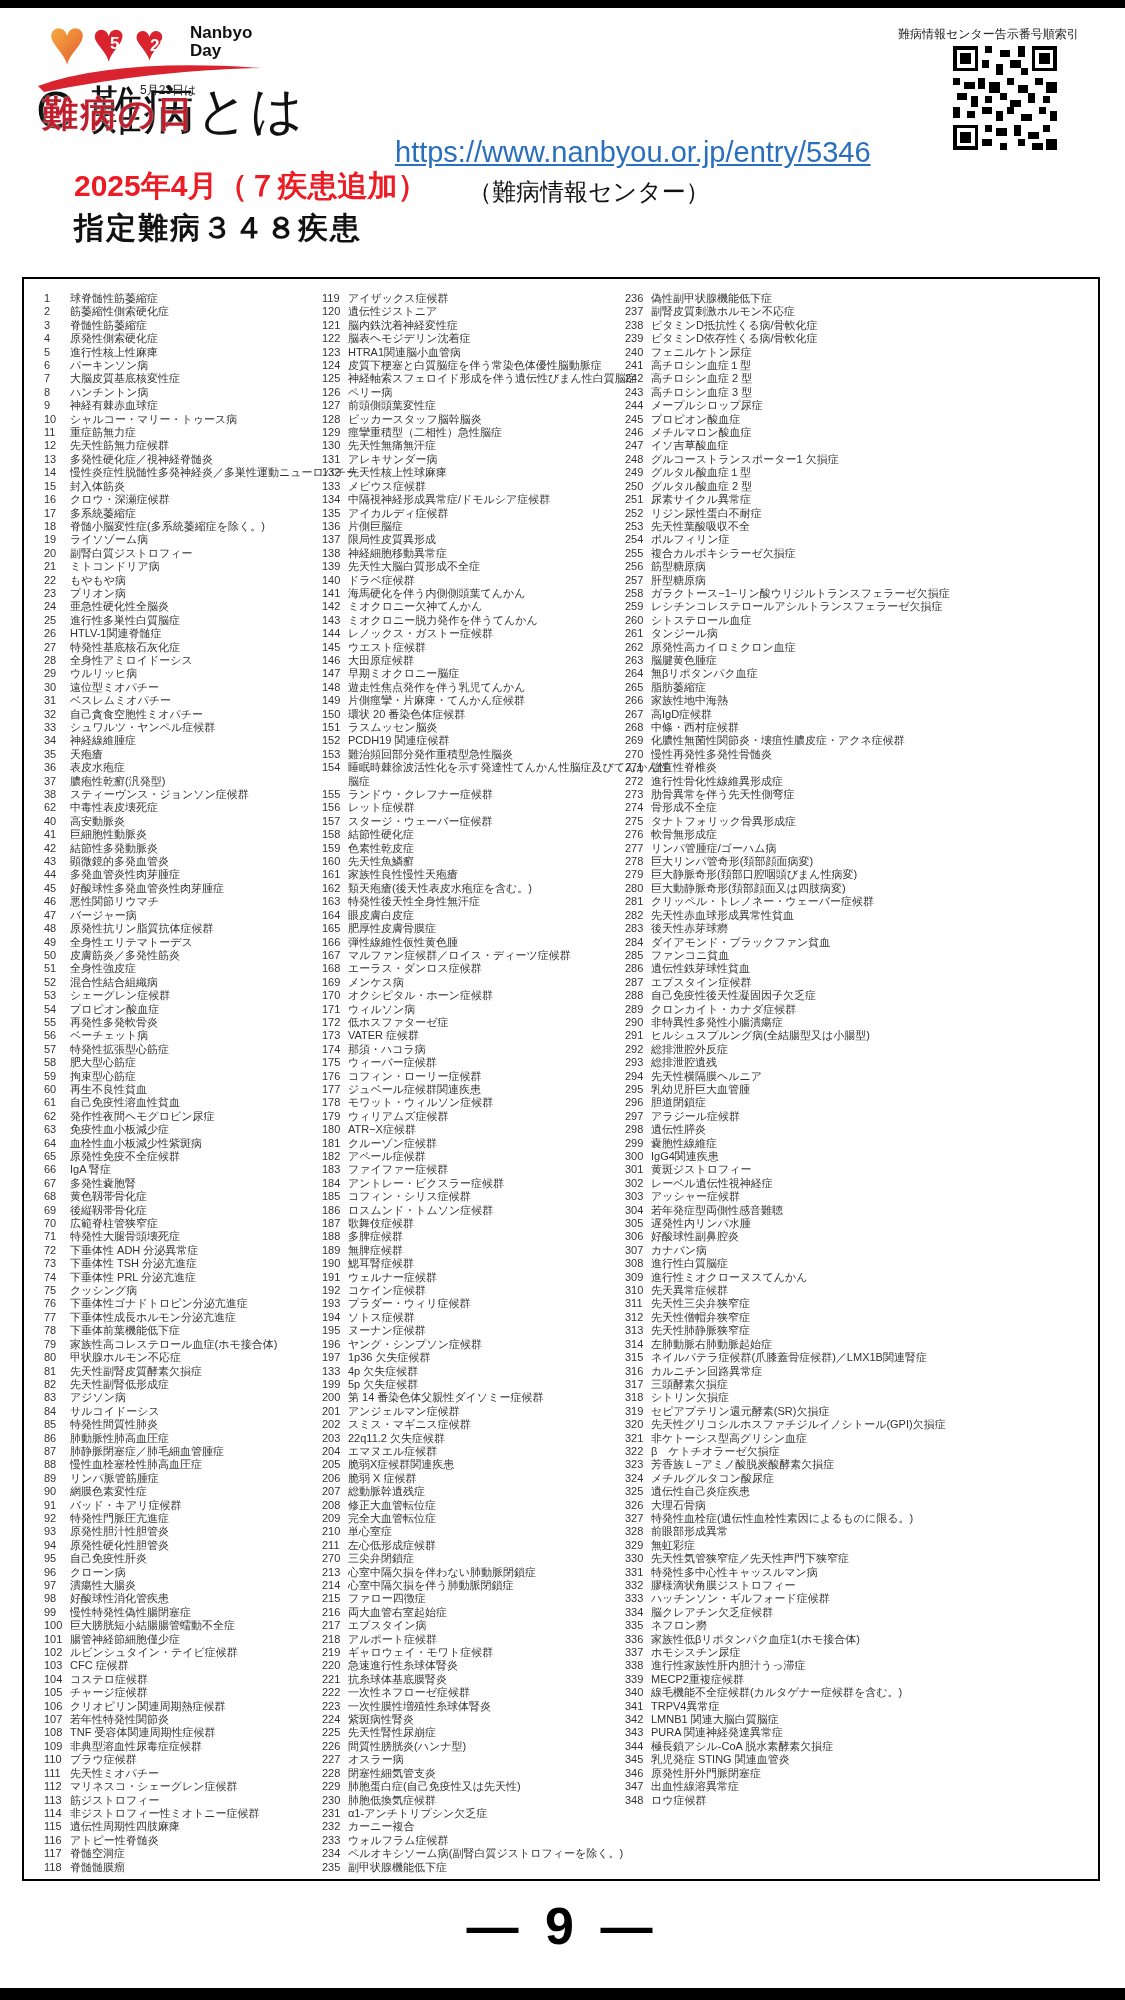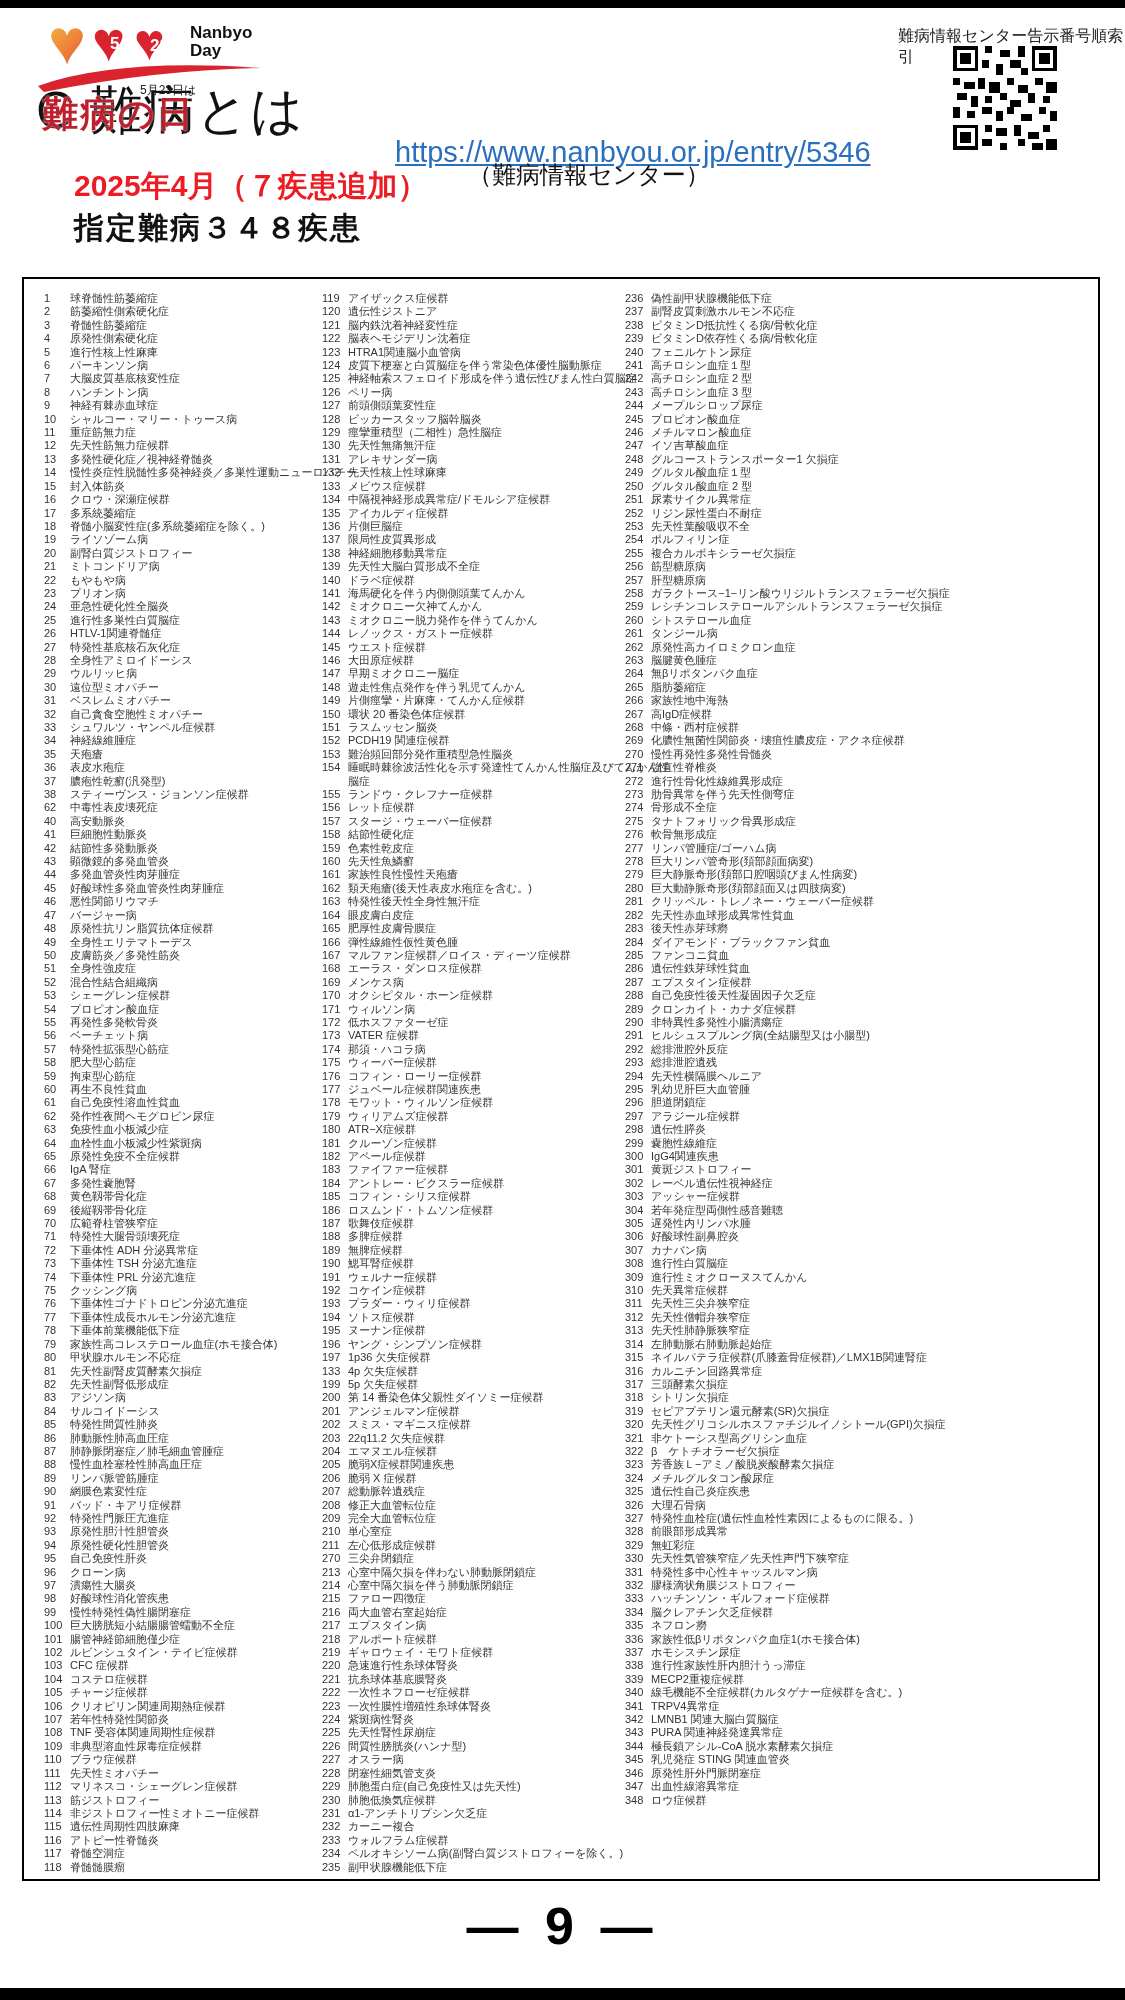--- a/index.html
+++ b/index.html
@@ -20,29 +20,29 @@
   .badge{position:absolute;color:#fff;font-weight:bold;font-size:17px;z-index:3;}
   .b1{left:80px;top:18px;}
   .b2{left:120px;top:20px;}
   .brand-en{position:absolute;left:160px;top:8px;font-size:17px;font-weight:bold;color:#111;line-height:18px;z-index:3;}
   .swoosh{position:absolute;left:6px;top:40px;z-index:2;}
   .date-note{position:absolute;left:110px;top:66px;font-size:12px;color:#222;z-index:3;}
   .brand-jp{position:absolute;left:12px;top:74px;font-size:36px;font-weight:bold;color:#bf1f2c;
             letter-spacing:2px;z-index:3;text-shadow:0 0 2px #fff;}
 
   
-  .qr-caption{position:absolute;left:898px;top:26px;font-size:16px;color:#222;}
+  .qr-caption{position:absolute;left:898px;top:26px;font-size:12px;color:#222;}
   .qr{position:absolute;left:953px;top:46px;width:104px;height:104px;}
 
   
   .doc-title{position:absolute;left:36px;top:76px;font-size:52px;color:#111;letter-spacing:1px;}
   .update-note{position:absolute;left:74px;top:166px;font-size:30px;font-weight:bold;color:#ed1c24;}
   .subtitle{position:absolute;left:74px;top:208px;font-size:30px;font-weight:bold;color:#111;letter-spacing:2px;}
   .url{position:absolute;left:395px;top:136px;font-size:29px;color:#2a6fbd;text-decoration:underline;}
-  .url-caption{position:absolute;left:468px;top:159px;font-size:24px;color:#111;}
+  .url-caption{position:absolute;left:468px;top:176px;font-size:24px;color:#111;}
 
   
   .list-box{position:absolute;left:22px;top:277px;width:1074px;height:1600px;border:2px solid #000;}
   .col{position:absolute;top:13px;white-space:nowrap;}
   .col1{left:20px;} .col2{left:298px;} .col3{left:601px;}
   .row{height:13.42px;line-height:13.42px;font-size:11px;color:#333;}
   .num{display:inline-block;min-width:26px;color:#333;}
   .nm{color:#333;}
 
   

